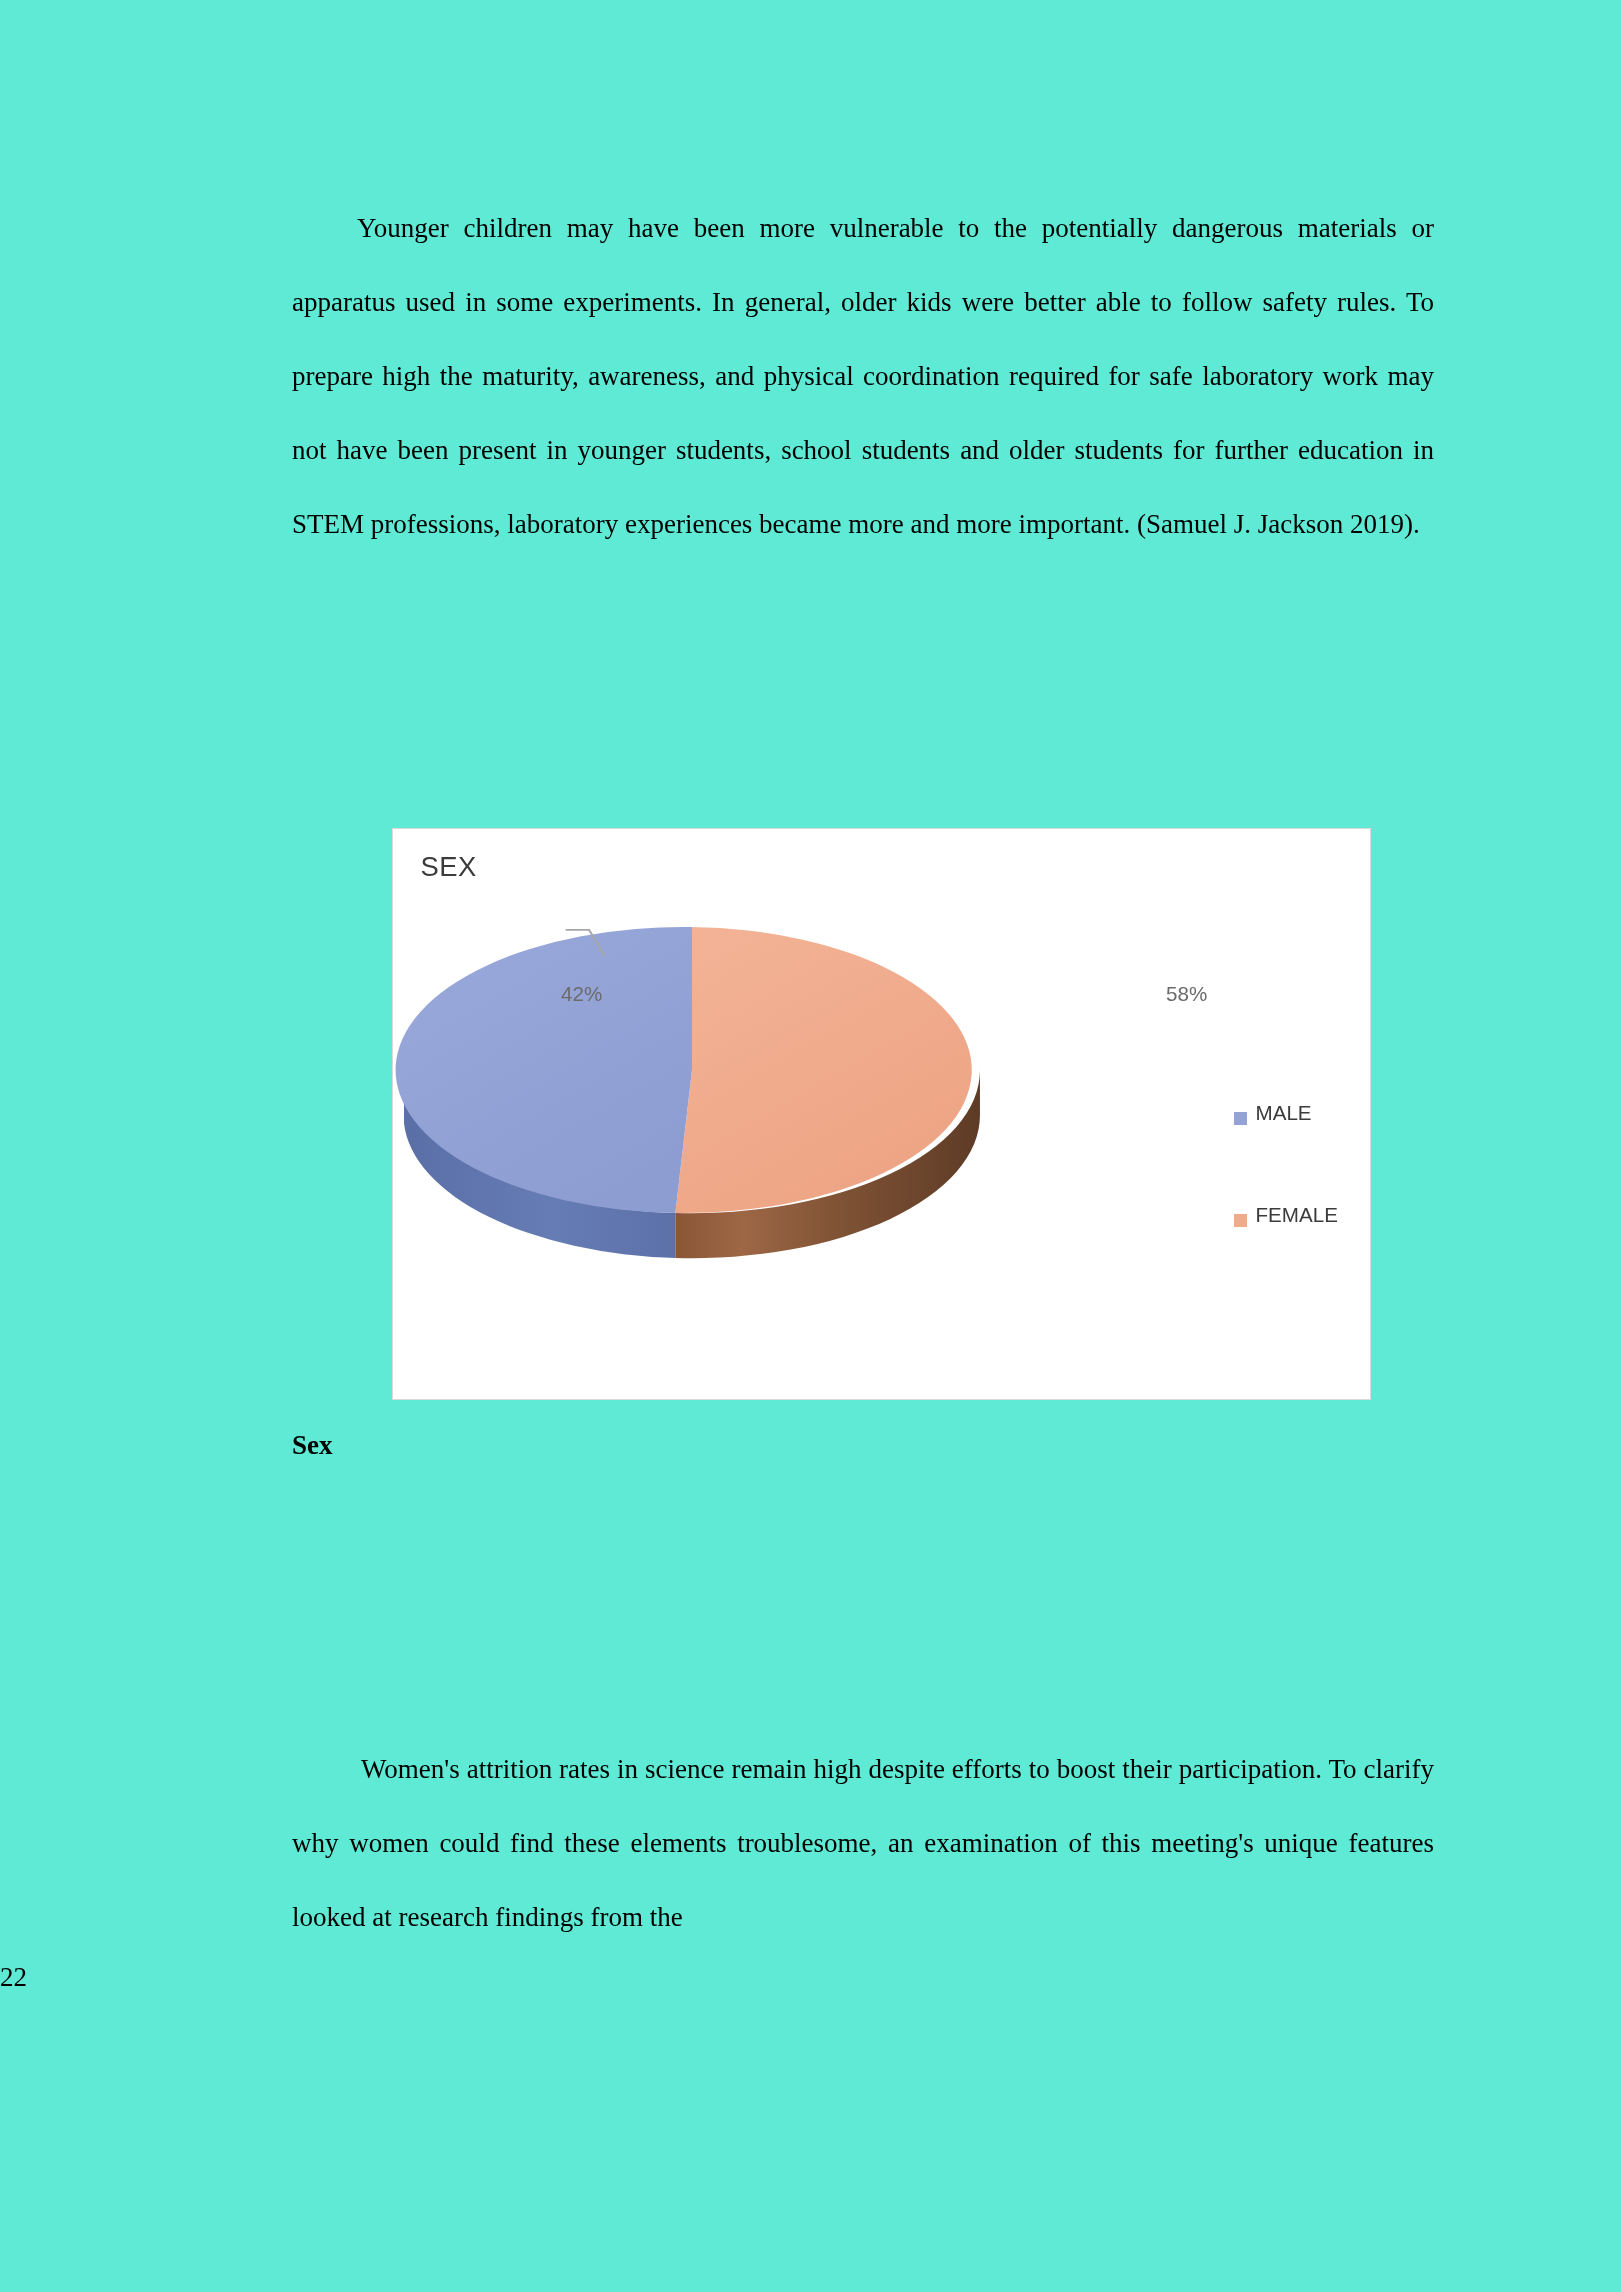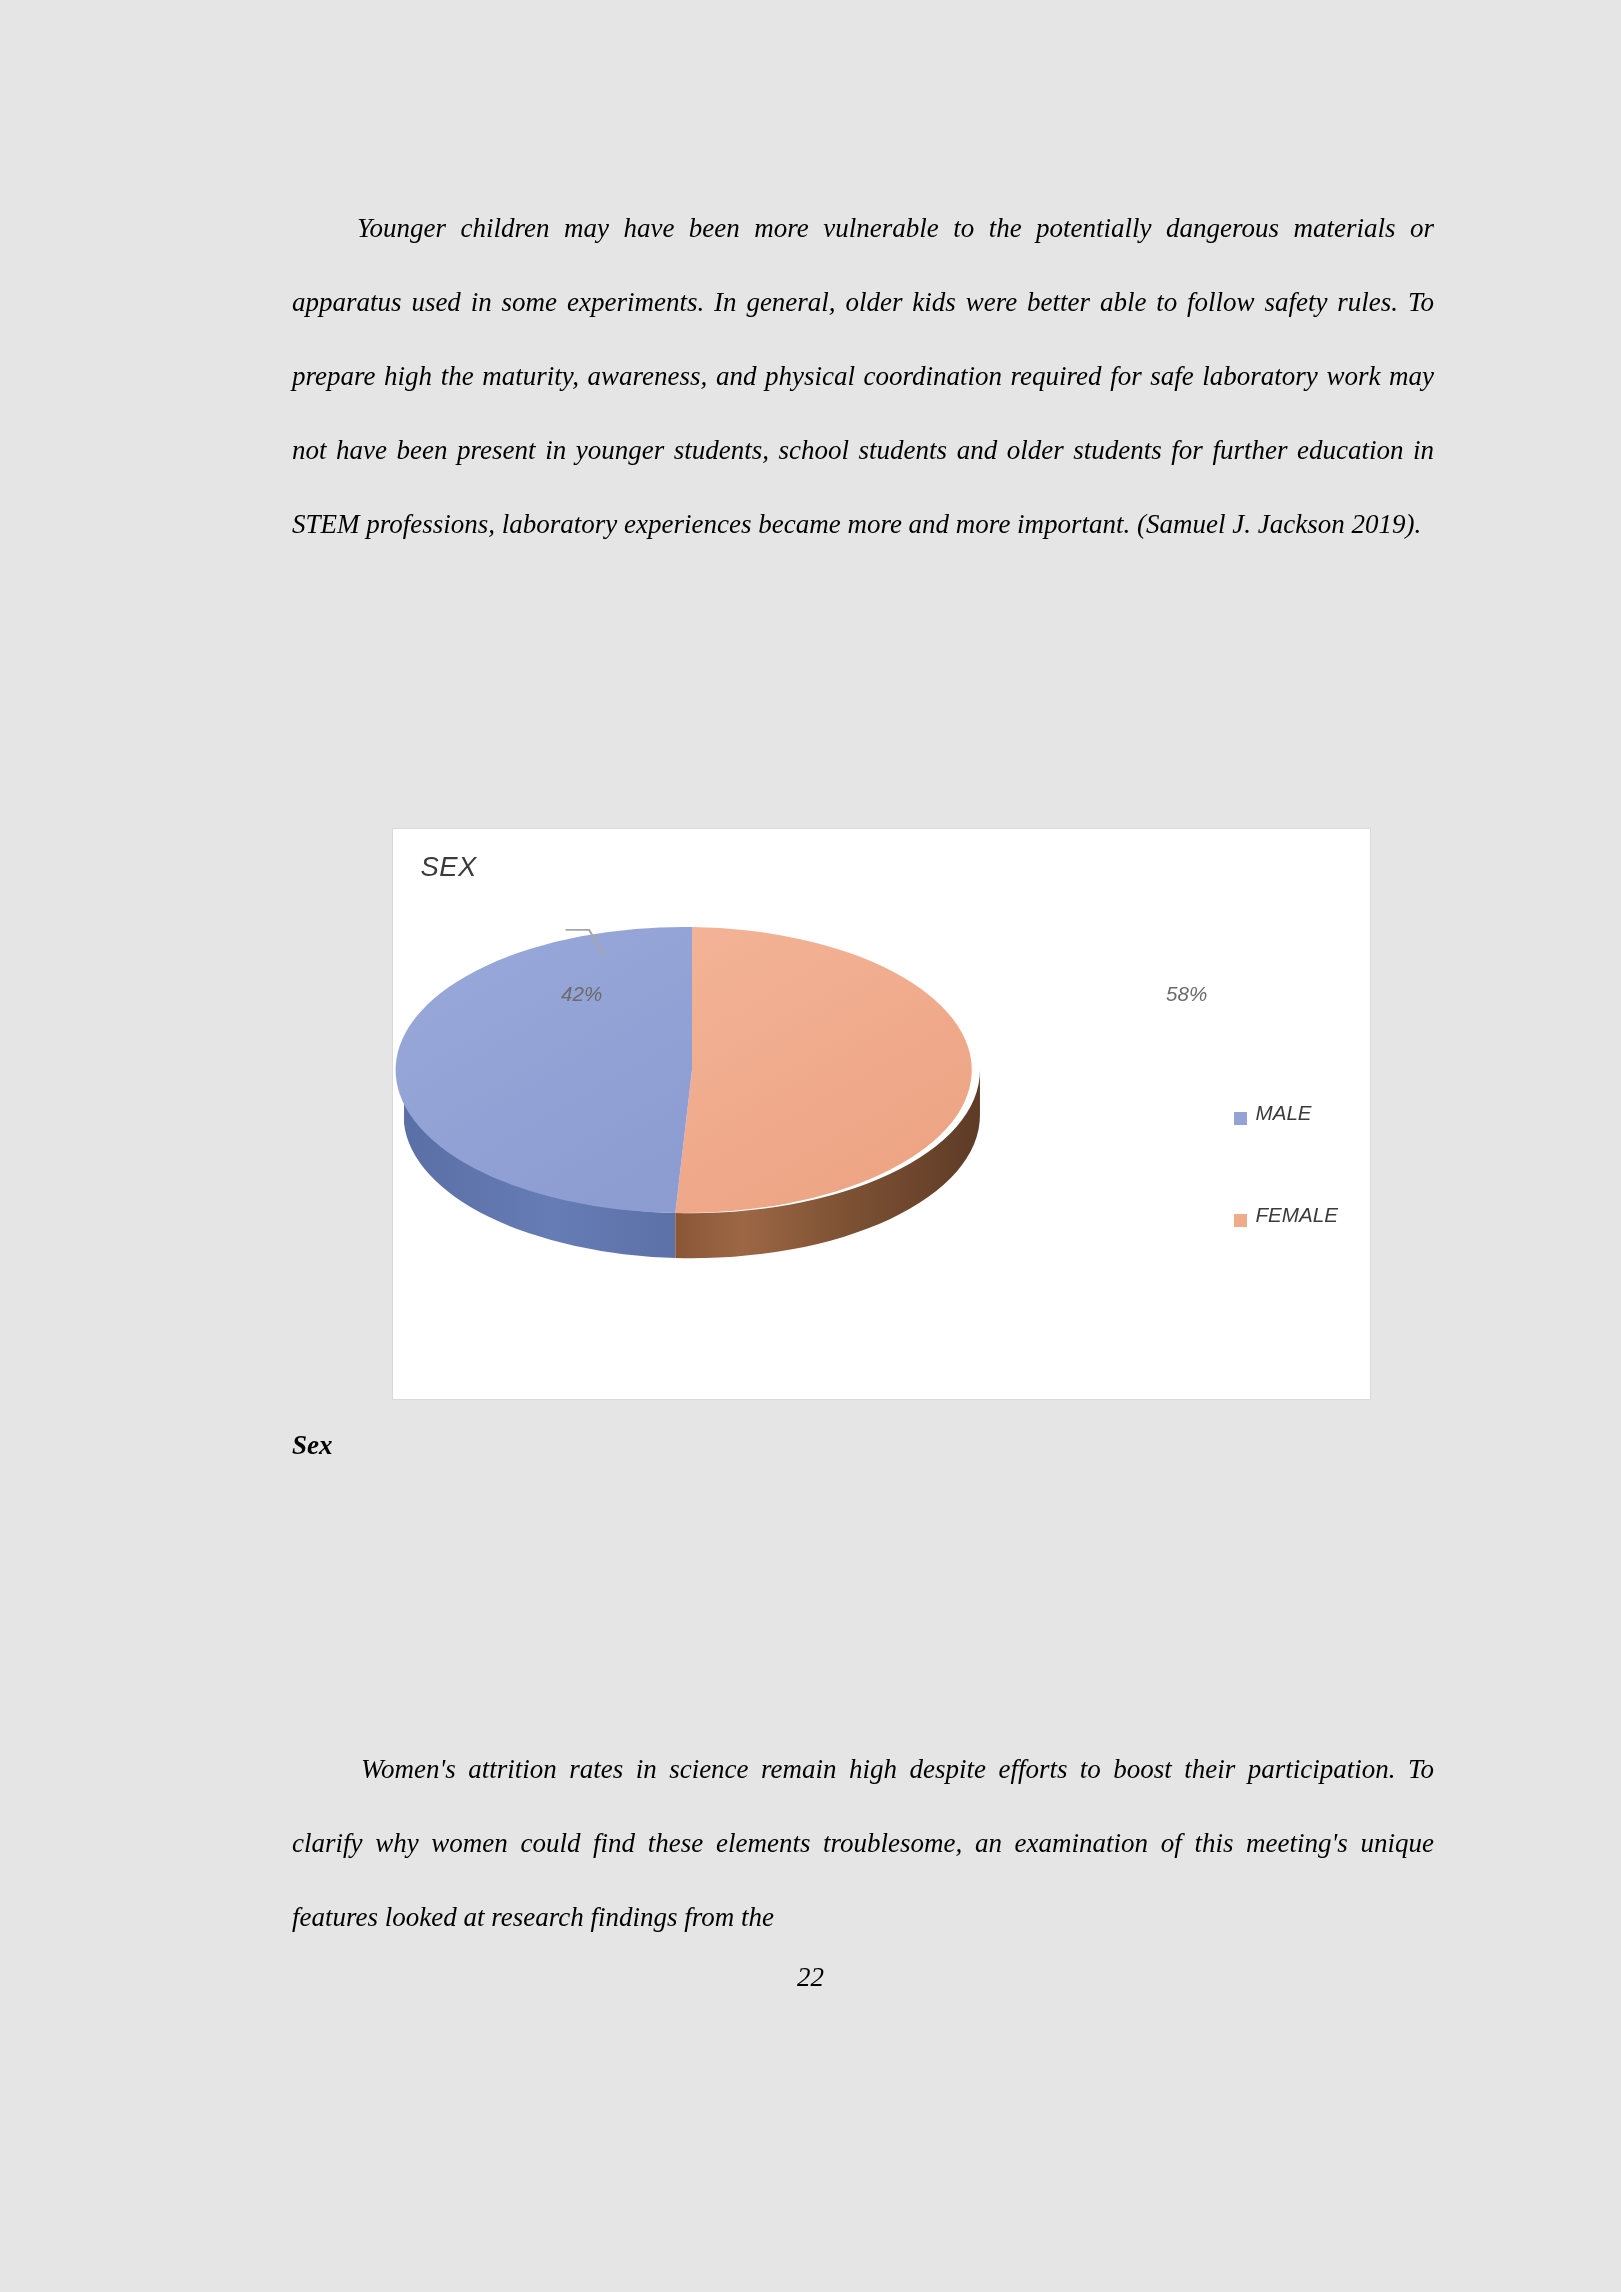--- a/index.html
+++ b/index.html
@@ -1,20 +1,20 @@
 <!DOCTYPE html>
 <html><head>
 <meta charset="utf-8">
 <style>
   html,body{margin:0;padding:0;background:#ffffff;}
   body{
     width:1621px;height:2293px;position:relative;overflow:hidden;
     font-family:"Liberation Serif", serif;color:#000;
   }
-  .page{position:absolute;inset:0;background:#e5e5e5;font-style:italic;}
+  .page{position:absolute;inset:0;background:#5eead4;}
 
   
   .para{
     position:absolute;
     font-family:"Liberation Serif", serif;
     font-size:27px;
     line-height:74px;
     text-align:justify;
     text-justify:inter-word;
     color:#000;
@@ -39,21 +39,21 @@
     font-family:"Liberation Serif", serif;
     font-size:27px;
     font-weight:bold;
     line-height:39px;
   }
 
   
   .page-num{
     position:absolute;
     width:100%;
-    text-align:center;
+    text-align:left;
     font-family:"Liberation Serif", serif;
     font-size:27px;
     color:#000;
   }
 
   
   .chart-box{
     position:absolute;
     background:#ffffff;
     border:1px solid #d9d9d9;

